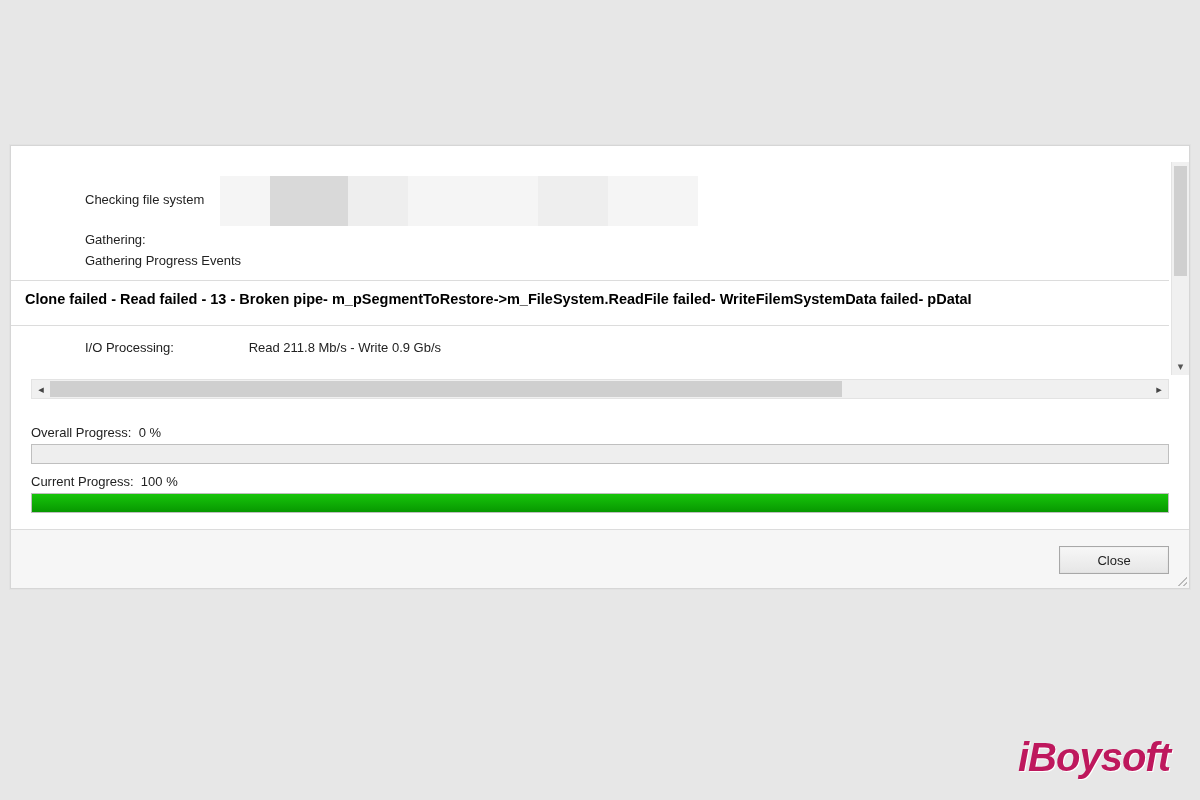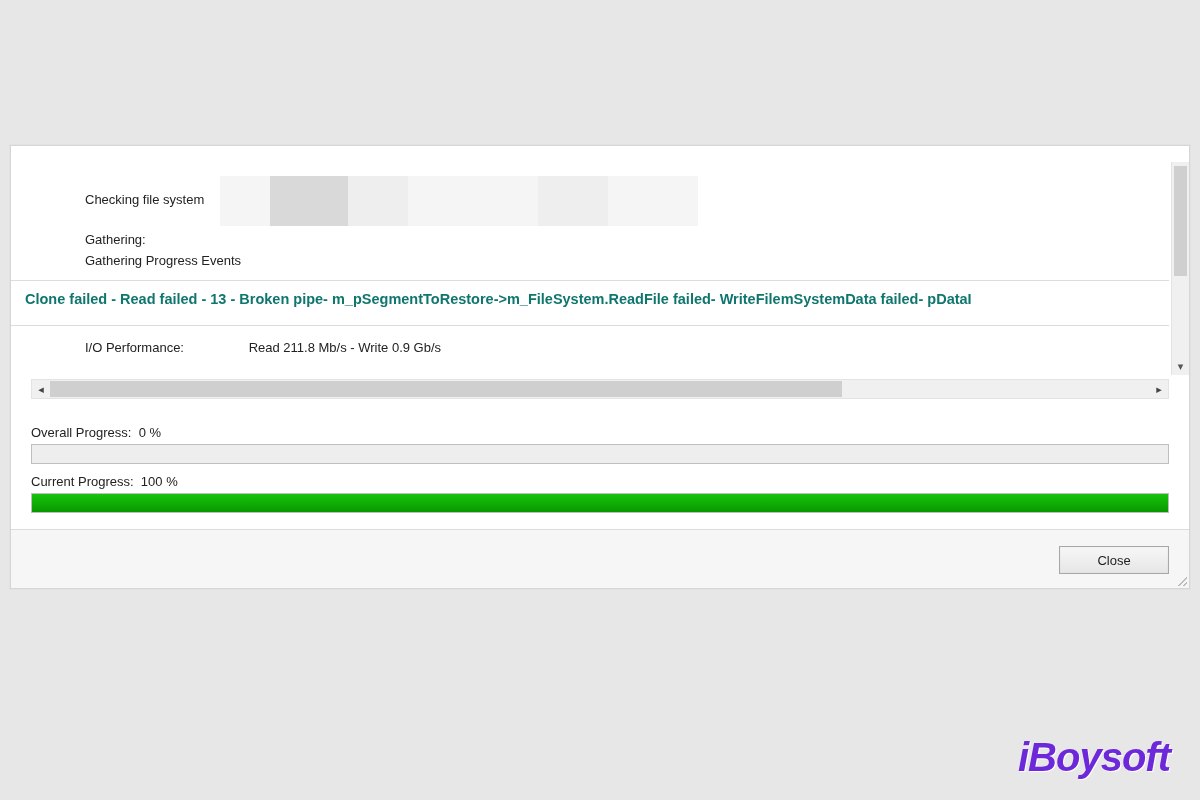--- a/index.html
+++ b/index.html
@@ -54,21 +54,21 @@
   .redact-block.b3 { width: 60px;  background:#eeeeee; }
   .redact-block.b4 { width: 130px; background:#f5f5f5; }
   .redact-block.b5 { width: 70px;  background:#eeeeee; }
   .redact-block.b6 { width: 90px;  background:#f5f5f5; }
   .divider {
     border: none;
     border-top: 1px solid #dcdcdc;
     margin: 8px 0 0 0;
   }
   .error-line {
-    color: #0f766e;
+    color: #000000;
     font-weight: bold;
     font-size: 14.5px;
     padding: 10px 0 10px 14px;
     white-space: nowrap;
     overflow: hidden;
   }
   .io-row {
     padding: 14px 0 20px 74px;
     font-size: 13px;
   }
@@ -167,21 +167,21 @@
       linear-gradient(135deg, transparent 60%, #bbb 60% 70%, transparent 70% 80%, #bbb 80% 90%, transparent 90%);
   }
   .watermark {
     position: absolute;
     right: 30px;
     bottom: 20px;
     font-family: "Segoe UI", Arial, sans-serif;
     font-size: 40px;
     font-weight: 800;
     font-style: italic;
-    color: #6d28d9;
+    color: #be185d;
     letter-spacing: -1px;
     text-shadow: 1px 1px 0 #fff;
     user-select: none;
   }
 </style>
 </head>
 <body>
 
 <div class="canvas">
   <div class="dialog">
@@ -201,21 +201,21 @@
           <span>Gathering Progress Events</span>
         </div>
 
         <hr class="divider">
 
         <div class="error-line">Clone failed - Read failed - 13 - Broken pipe- m_pSegmentToRestore-&gt;m_FileSystem.ReadFile failed- WriteFilemSystemData failed- pDataI</div>
 
         <hr class="divider">
 
         <div class="io-row">
-          <span class="io-label">I/O Performance:</span>
+          <span class="io-label">I/O Processing:</span>
           <span>Read 211.8 Mb/s - Write 0.9 Gb/s</span>
         </div>
       </div>
 
       <div class="vscroll">
         <div class="thumb"></div>
         <div class="arrow-down">▾</div>
       </div>
     </div>
 

